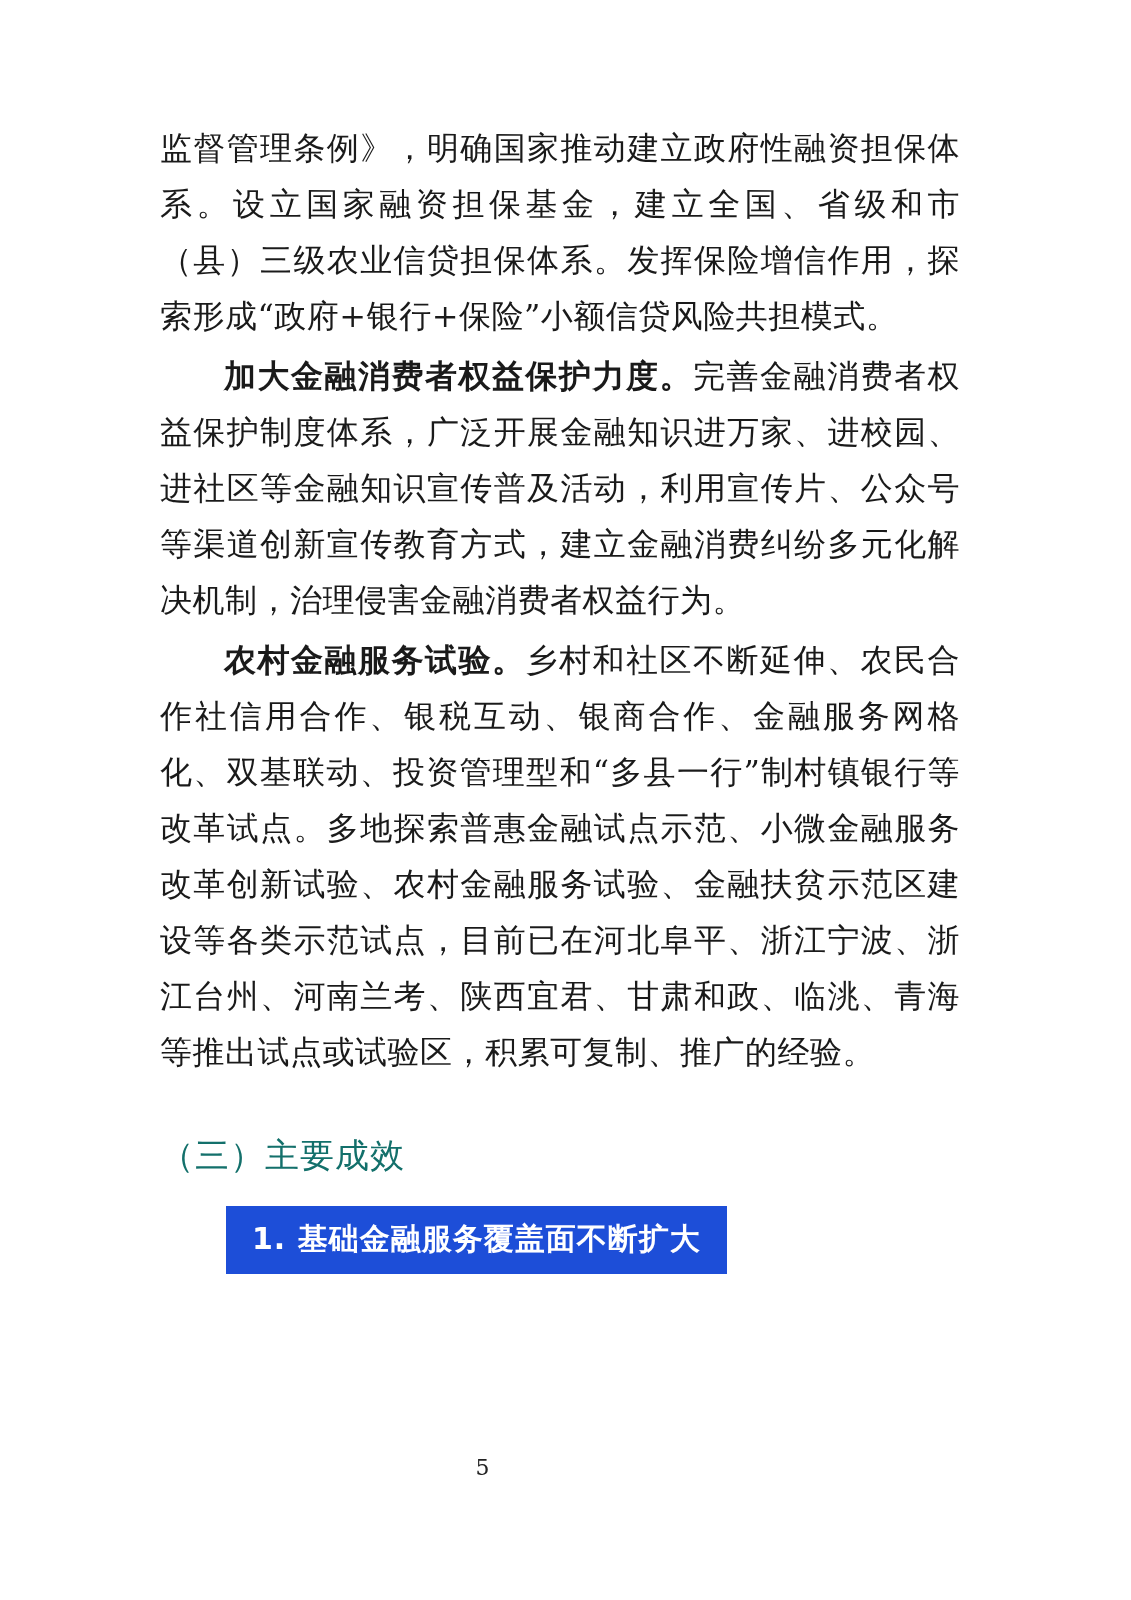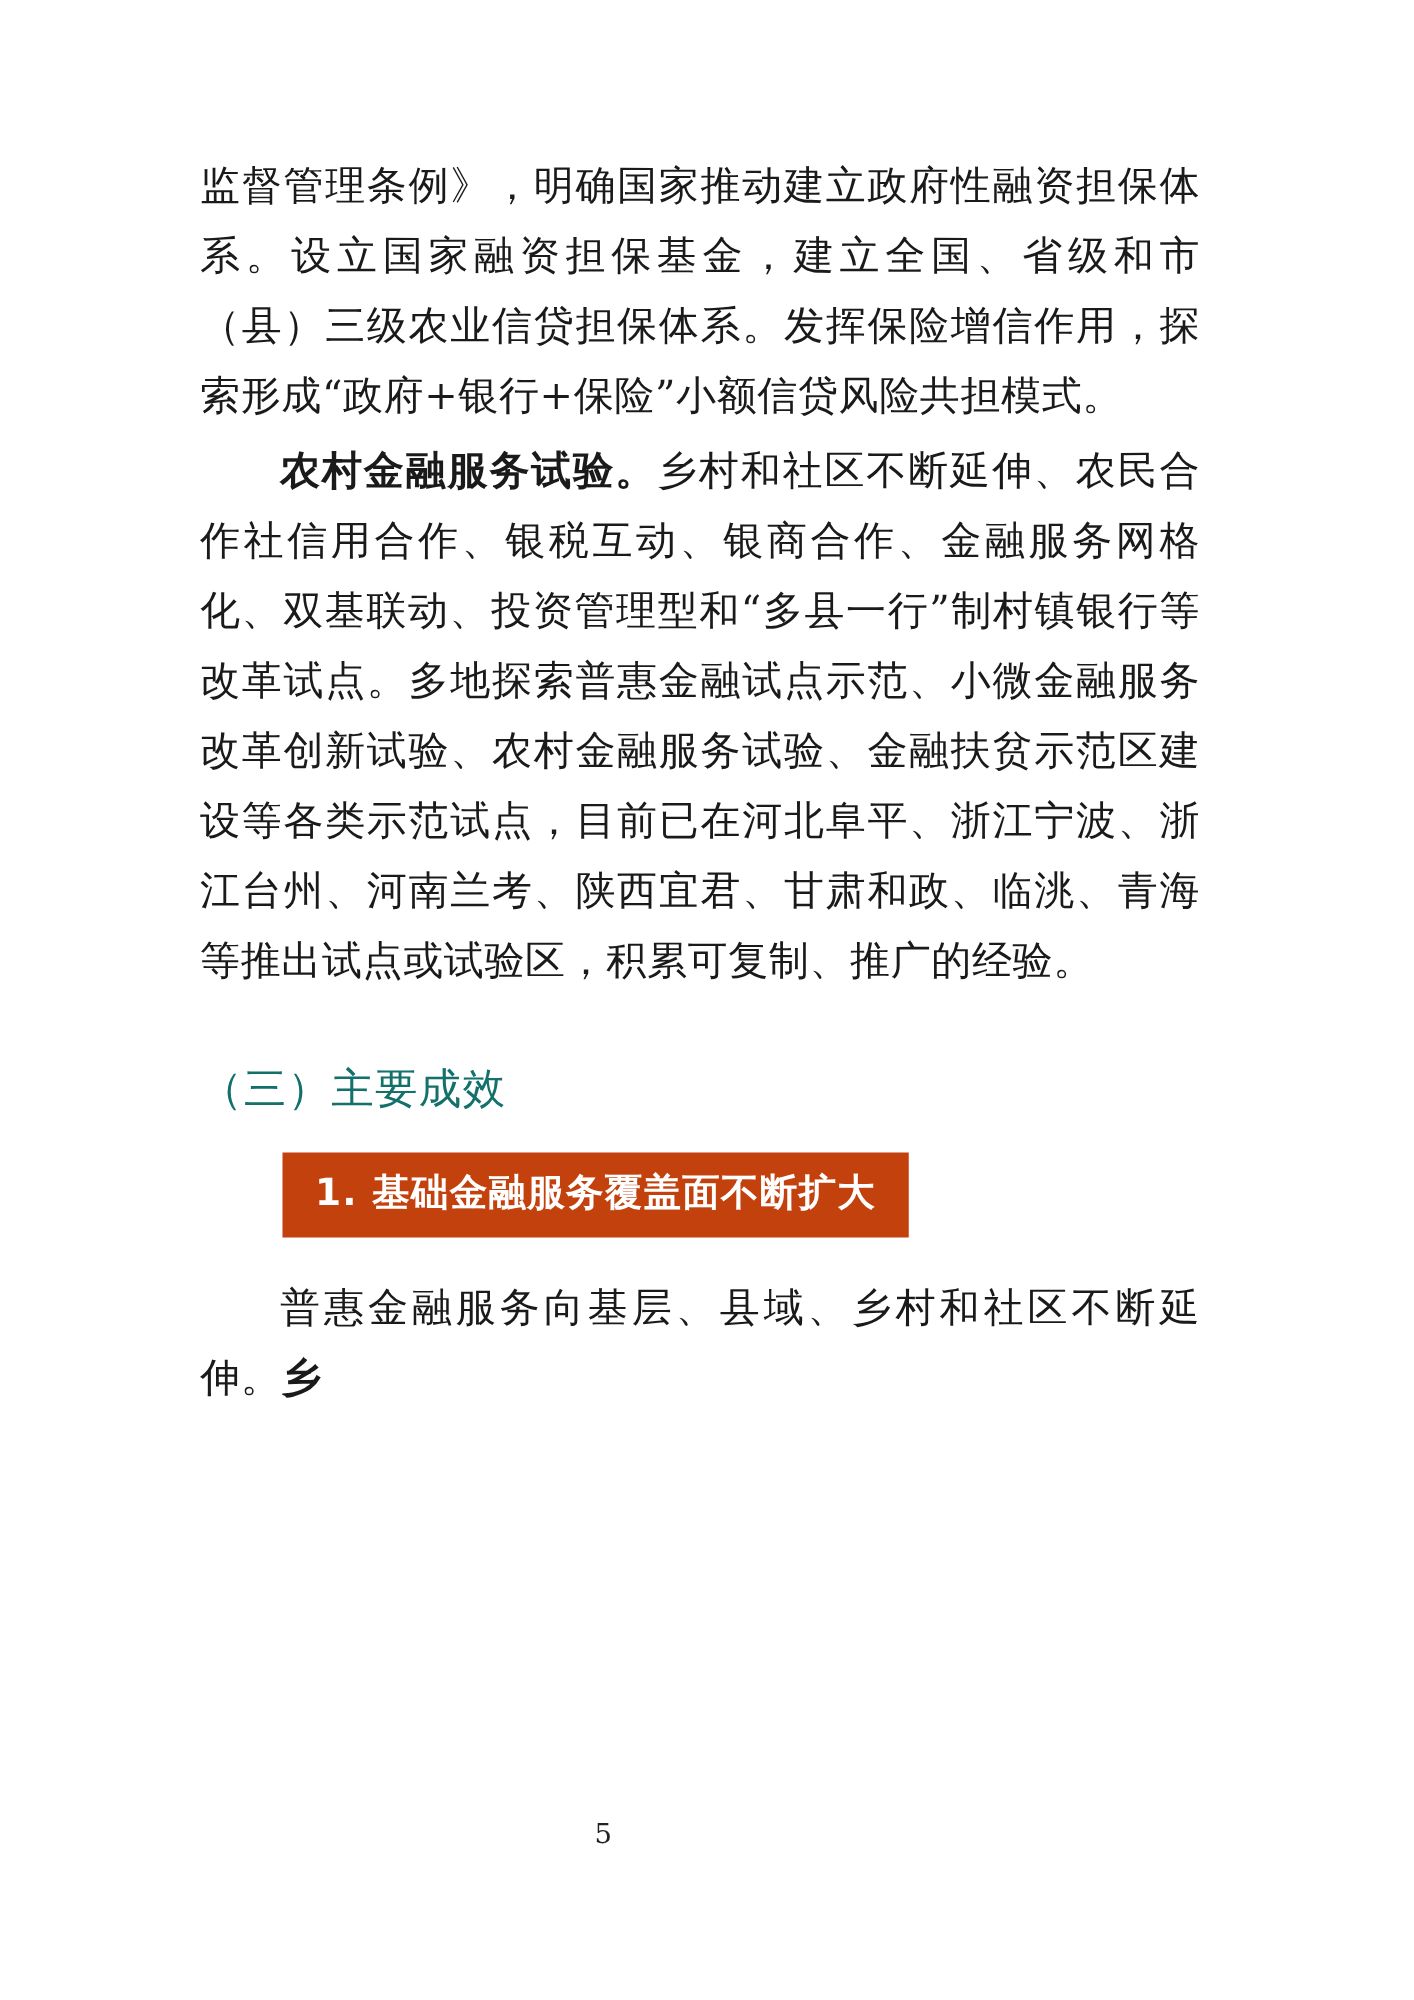--- a/index.html
+++ b/index.html
@@ -43,21 +43,21 @@
     color: #13706b;
     font-weight: normal;
     margin: 46px 0 22px 0;
     letter-spacing: 1px;
   }
   .banner-wrap {
     margin: 18px 0 18px 66px;
   }
   .banner {
     display: inline-block;
-    background: #c2410c;
+    background: #1d4ed8;
     color: #ffffff;
     font-size: 30px;
     font-weight: bold;
     line-height: 1;
     padding: 18px 26px 20px 26px;
     letter-spacing: 1px;
     font-family: "DejaVu Sans", "Liberation Sans", sans-serif;
   }
   .after-banner {
     margin-top: 28px;
@@ -76,31 +76,31 @@
 </head>
 <body>
 
 <div class="page">
   <div class="content">
 
     <p class="para">
       <span>监督管理条例》，明确国家推动建立政府性融资担保体系。设立国家融资担保基金，建立全国、省级和市（县）三级农业信贷担保体系。发挥保险增信作用，探索形成“政府+银行+保险”小额信贷风险共担模式。</span>
     </p>
 
+    <p class="para indent">
+      <span class="lead">加大金融消费者权益保护力度。</span><span>完善金融消费者权益保护制度体系，广泛开展金融知识进万家、进校园、进社区等金融知识宣传普及活动，利用宣传片、公众号等渠道创新宣传教育方式，建立金融消费纠纷多元化解决机制，治理侵害金融消费者权益行为。</span>
+    </p>
 
     <p class="para indent">
       <span class="lead">农村金融服务试验。</span><span>乡村和社区不断延伸、农民合作社信用合作、银税互动、银商合作、金融服务网格化、双基联动、投资管理型和“多县一行”制村镇银行等改革试点。多地探索普惠金融试点示范、小微金融服务改革创新试验、农村金融服务试验、金融扶贫示范区建设等各类示范试点，目前已在河北阜平、浙江宁波、浙江台州、河南兰考、陕西宜君、甘肃和政、临洮、青海等推出试点或试验区，积累可复制、推广的经验。</span>
     </p>
 
     <h2 class="section-title">（三）主要成效</h2>
 
     <div class="banner-wrap">
       <span class="banner">1. 基础金融服务覆盖面不断扩大</span>
     </div>
 
-    <p class="para indent after-banner">
-      <span>普惠金融服务向基层、县域、乡村和社区不断延伸。</span><span class="lead">乡</span>
-    </p>
 
   </div>
 
   <div class="page-number">5</div>
 </div>
 
 </body></html>

